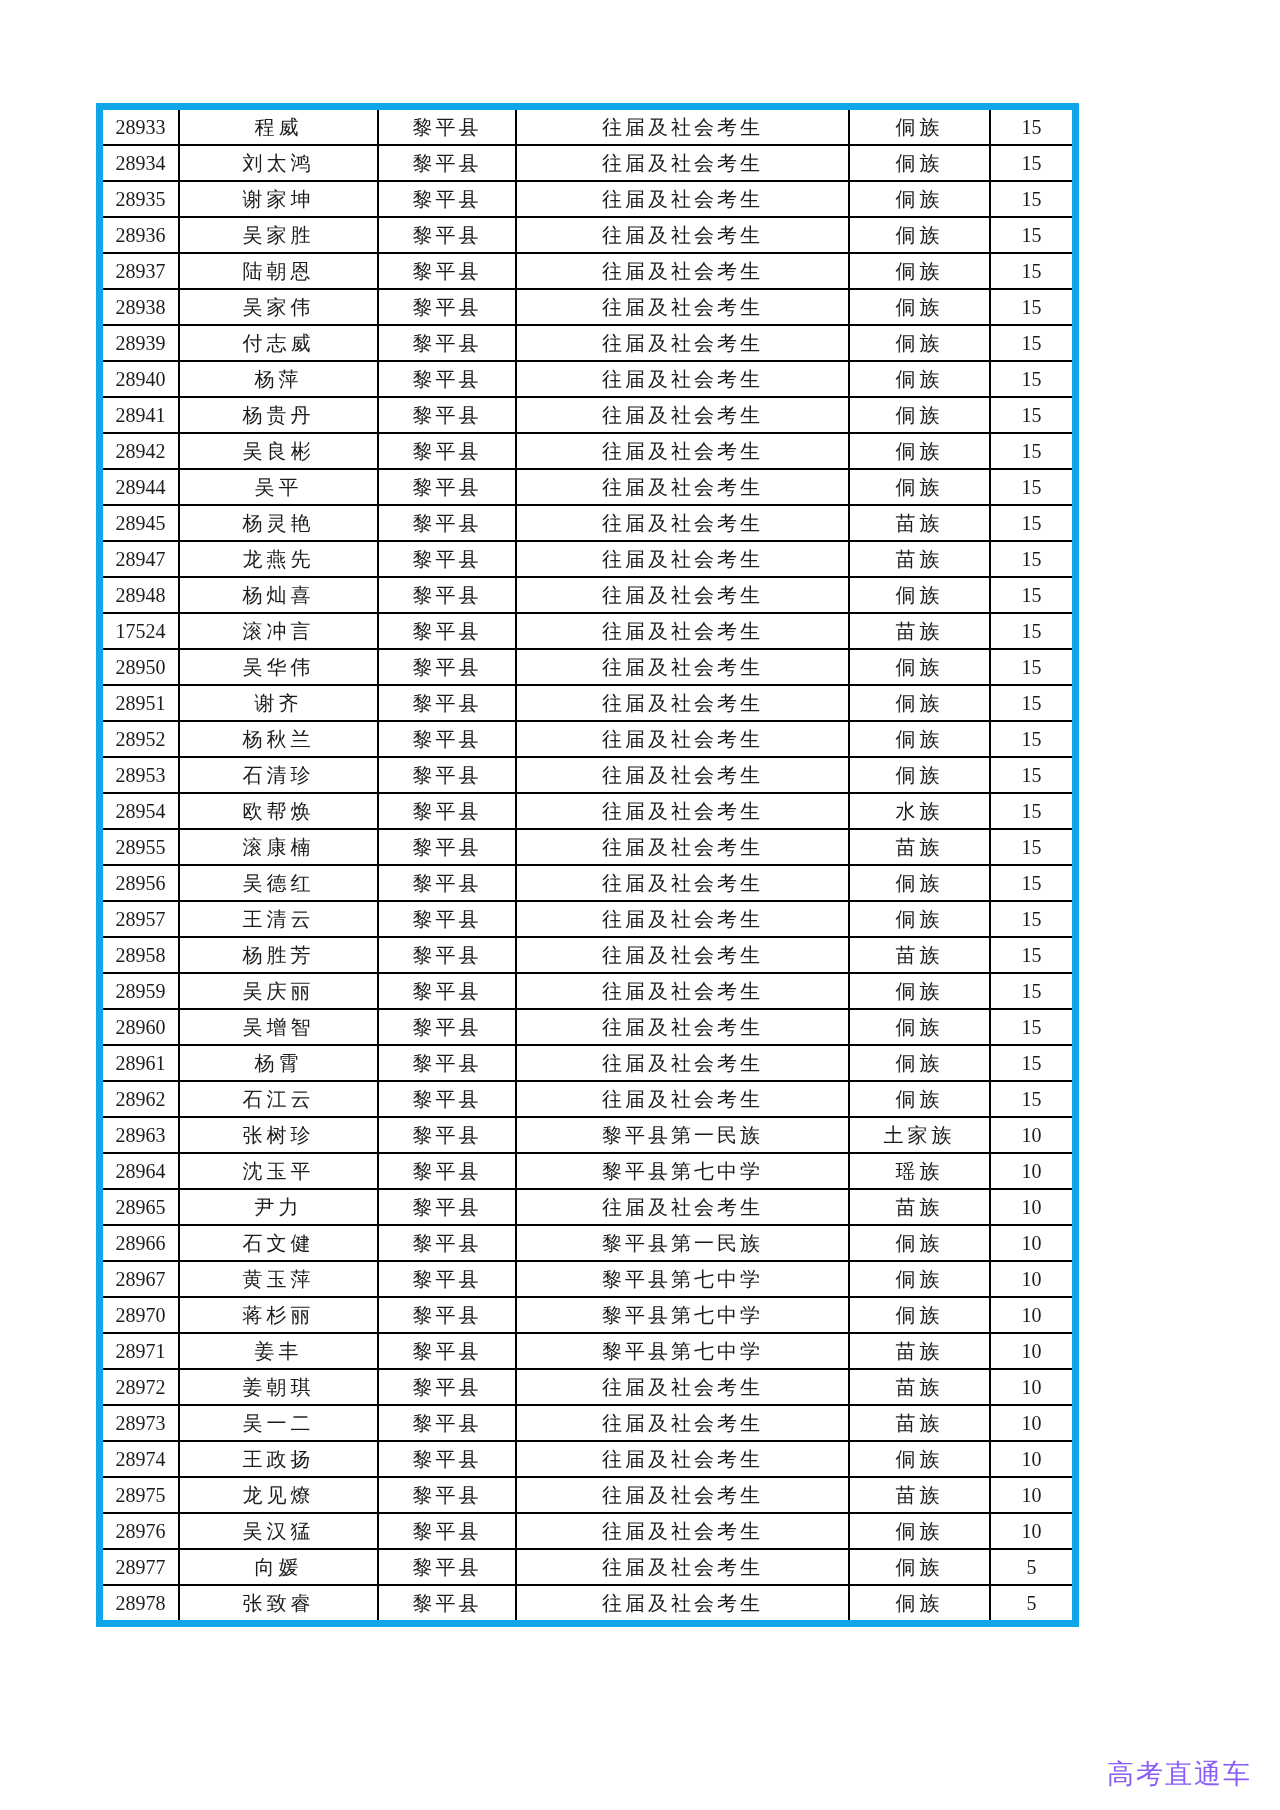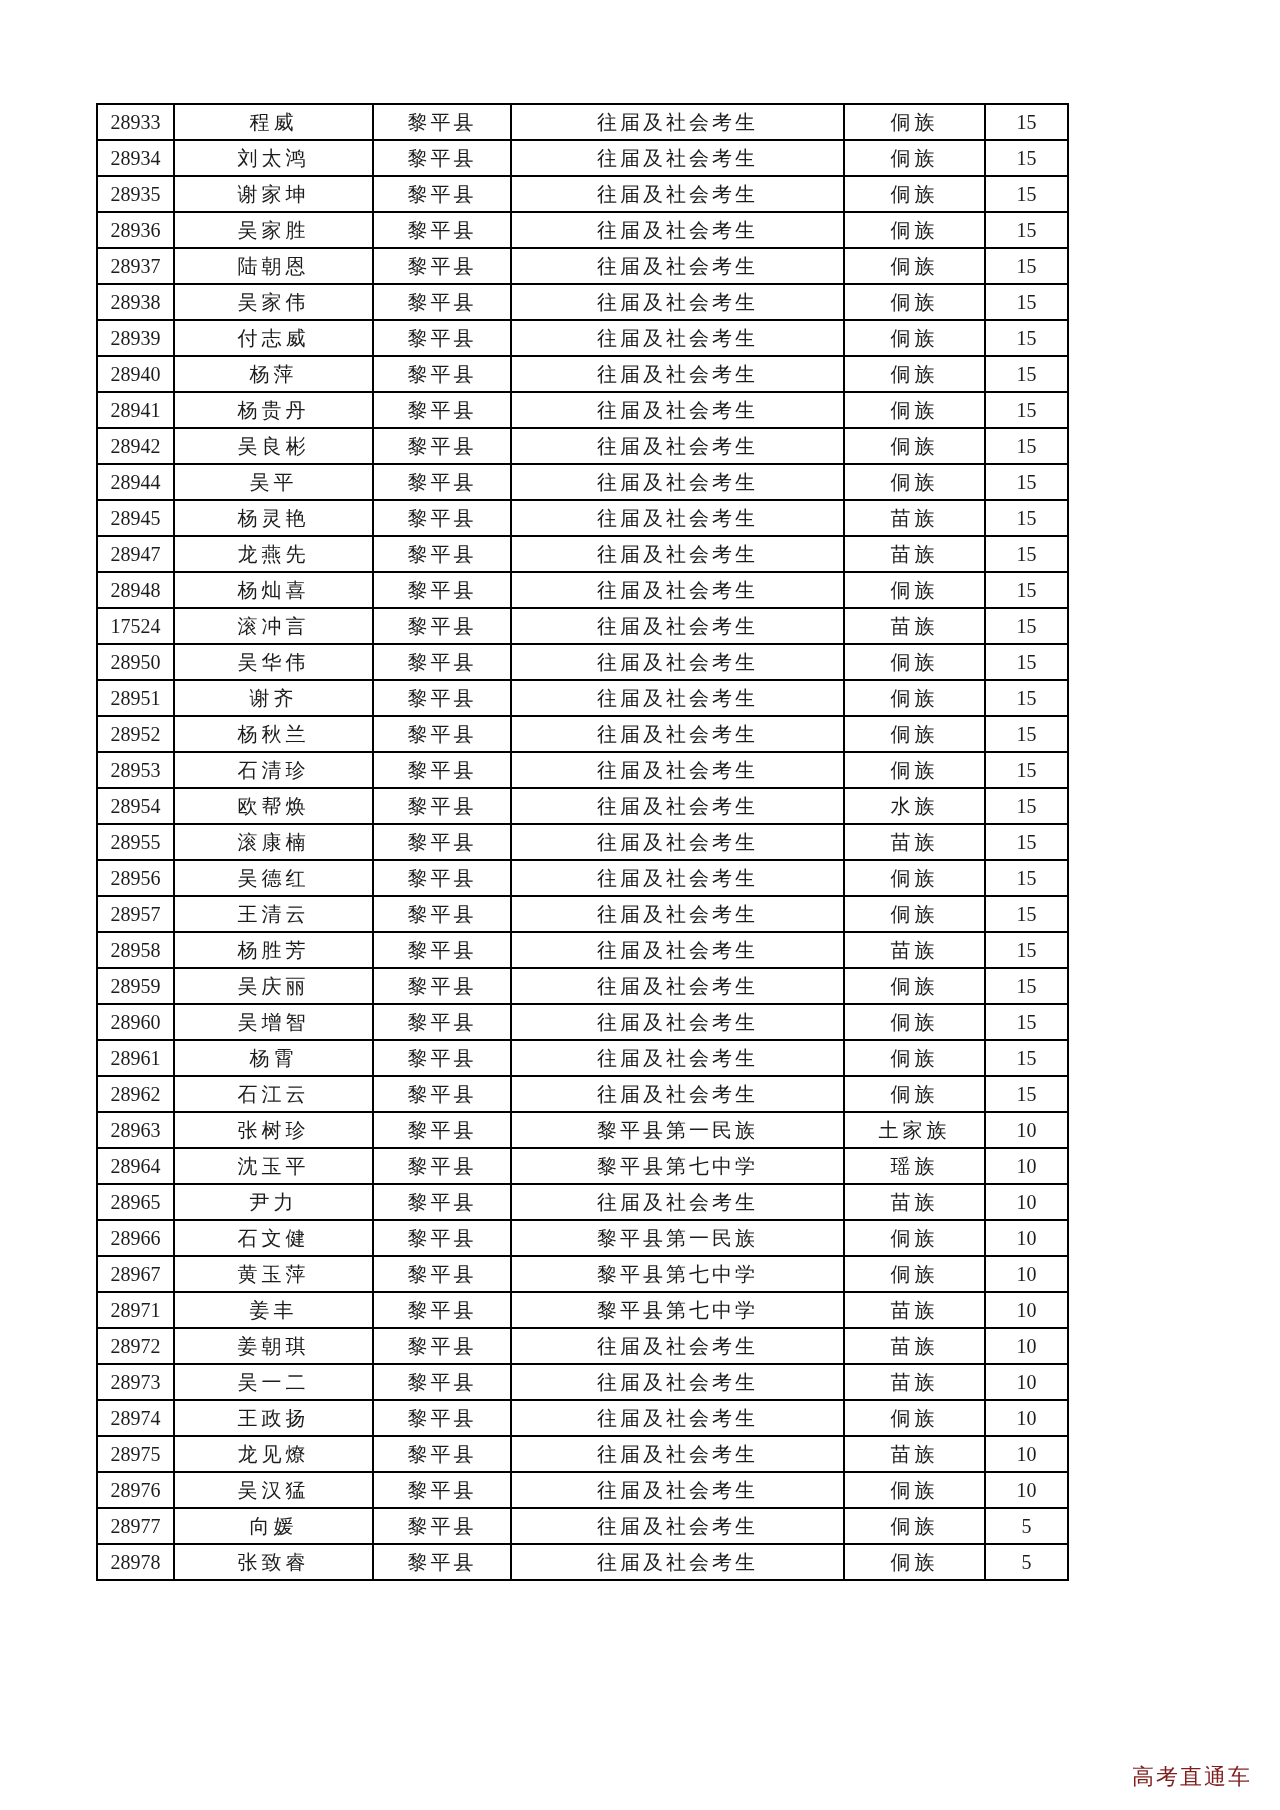--- a/index.html
+++ b/index.html
@@ -15,21 +15,21 @@
     overflow: hidden;
     font-family: "Liberation Serif", "DejaVu Serif", serif;
     color: #1c1c1c;
   }
   table.roster {
     position: absolute;
     left: 96px;
     top: 103px;
     border-collapse: collapse;
     table-layout: fixed;
-    border: 2px solid #0ea5e9;
+    border: 7px solid #0ea5e9;
   }
   table.roster td {
     border: 2px solid #000000;
     height: 34px;
     padding: 0;
     text-align: center;
     vertical-align: middle;
     font-size: 20px;
     line-height: 34px;
     white-space: nowrap;
@@ -38,23 +38,23 @@
   td.col-id      { width: 75px;  font-size: 21px; }
   td.col-name    { width: 197px; letter-spacing: 4px; margin-left: 12px; }
   td.col-county  { width: 136px; letter-spacing: 3px; }
   td.col-school  { width: 331px; letter-spacing: 3px; margin-left: 32px; }
   td.col-ethnic  { width: 139px; letter-spacing: 4px; }
   td.col-score   { width: 81px;  font-size: 21px; margin-left: 30px; }
   .watermark {
     position: absolute;
     right: 28px;
     bottom: 18px;
-    font-size: 22px;
+    font-size: 27px;
     letter-spacing: 2px;
-    color: #7f1d1d;
+    color: #8b5cf6;
     font-family: "Liberation Sans", "DejaVu Sans", sans-serif;
   }
 </style>
 </head>
 <body>
 
 <div class="page">
 
   <table class="roster">
     <tbody>
@@ -353,20 +353,28 @@
           <td class="col-id">28967</td>
           <td class="col-name">黄玉萍</td>
           <td class="col-county">黎平县</td>
           <td class="col-school">黎平县第七中学</td>
           <td class="col-ethnic">侗族</td>
           <td class="col-score">10</td>
         </tr>
 
 
 
+        <tr>
+          <td class="col-id">28970</td>
+          <td class="col-name">蒋杉丽</td>
+          <td class="col-county">黎平县</td>
+          <td class="col-school">黎平县第七中学</td>
+          <td class="col-ethnic">侗族</td>
+          <td class="col-score">10</td>
+        </tr>
 
         <tr>
           <td class="col-id">28971</td>
           <td class="col-name">姜丰</td>
           <td class="col-county">黎平县</td>
           <td class="col-school">黎平县第七中学</td>
           <td class="col-ethnic">苗族</td>
           <td class="col-score">10</td>
         </tr>
 

